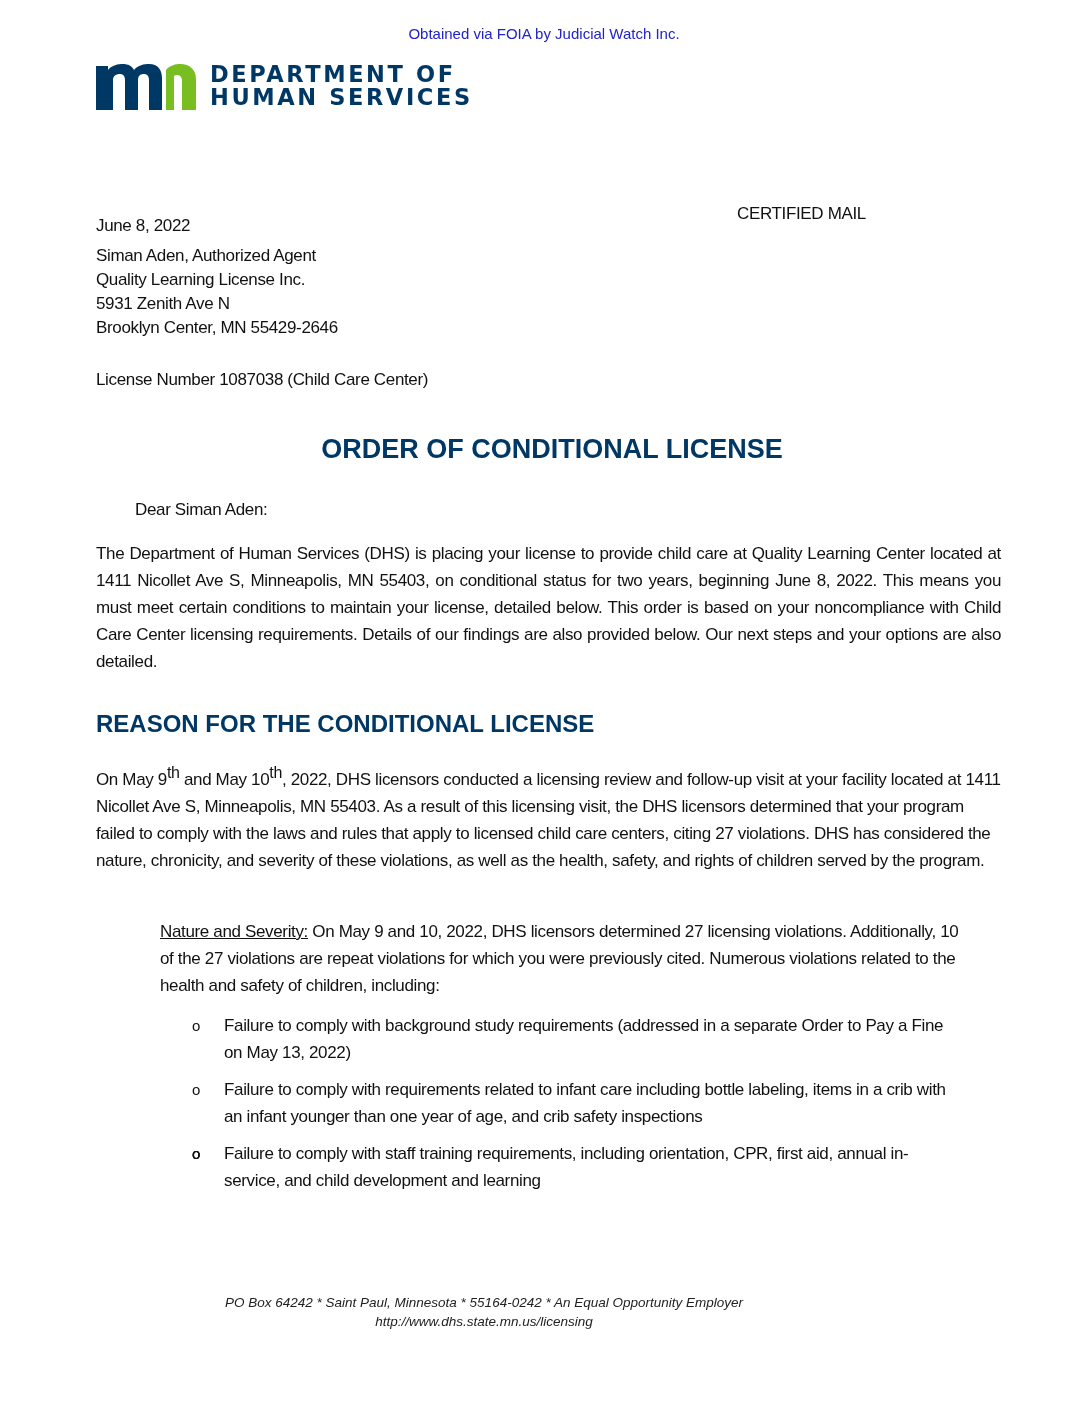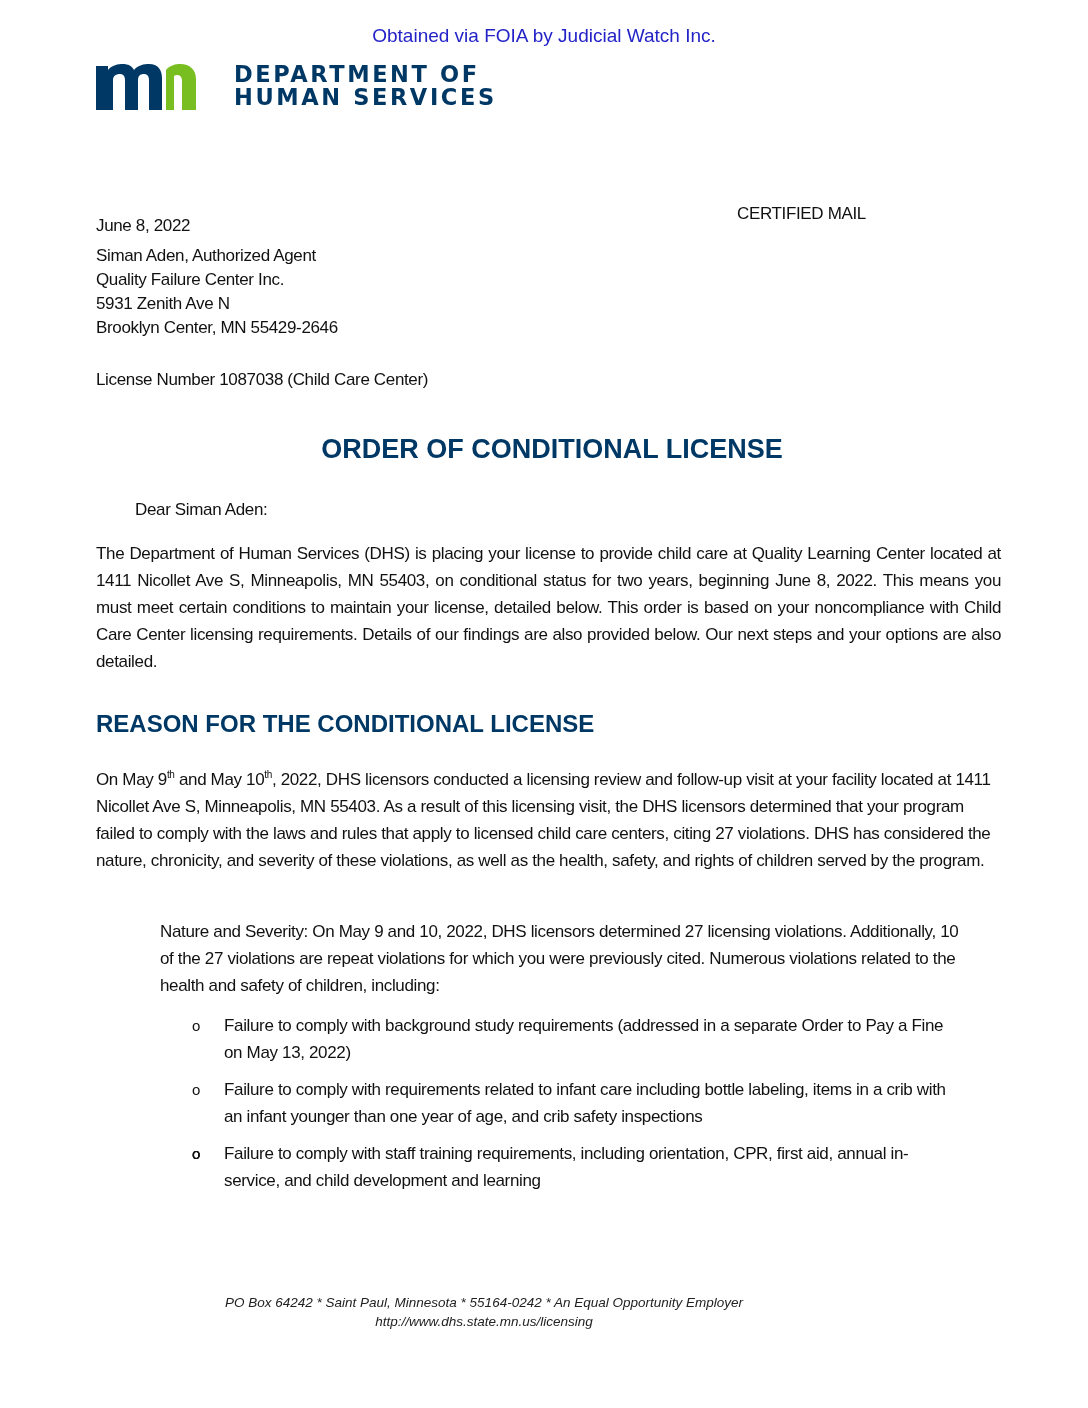--- a/index.html
+++ b/index.html
@@ -1,38 +1,38 @@
 <!DOCTYPE html>
 <html><head>
   <meta charset="utf-8">
   <style>
     html, body { margin: 0; padding: 0; background: #ffffff; }
     body { width: 1088px; height: 1408px; position: relative; overflow: hidden;
            font-family: "Liberation Sans Narrow", "Liberation Sans", sans-serif; color: #111; }
     .abs { position: absolute; }
     .foia { top: 25px; left: 0; width: 1088px; text-align: center; color: #2323c8;
-            font-family: "Liberation Sans", sans-serif; font-size: 19px; }
-    .logo { top: 62px; left: 96px; display: flex; align-items: center; gap: 24px; }
+            font-family: "Liberation Sans", sans-serif; font-size: 15px; }
+    .logo { top: 62px; left: 96px; display: flex; align-items: center; }
     .logo svg { display: block; }
     .logo-text { margin-left: 14px; color: #003865; font-family: "DejaVu Sans", sans-serif;
                  font-weight: bold; font-size: 22.5px; letter-spacing: 2.6px; line-height: 23px; }
     .body-text { font-size: 17px; line-height: 27px; letter-spacing: -0.35px; }
     .date { top: 200px; left: 96px; margin-top: 12px; }
     .certified { top: 200px; left: 737px; font-weight: normal; }
     .address { top: 244px; left: 96px; line-height: 24px; }
     .license { top: 366px; left: 96px; }
     .title { top: 434px; left: 0; width: 1088px; text-align: center; color: #003865;
              font-weight: bold; font-size: 27px; letter-spacing: 0px; padding-left: 8px; }
     .salutation { top: 496px; left: 96px; margin-left: 39px; }
     .para1 { top: 540px; left: 96px; width: 905px; text-align: justify; }
     .section-h { top: 710px; left: 96px; color: #003865; font-weight: bold; font-size: 24px; }
     .para2 { top: 766px; left: 96px; width: 905px; }
-    .para2 sup { font-size: 10px; vertical-align: 7px; line-height: 0; }
+    .para2 sup { font-size: 16px; vertical-align: 7px; line-height: 0; }
     .para3 { top: 918px; left: 160px; width: 800px; }
-    .underline { }
+    .underline { text-decoration: underline; }
     .bullets { top: 1012px; left: 160px; width: 800px; margin: 0; padding: 0; list-style: none; }
     .bullets li { position: relative; padding-left: 64px; margin-bottom: 10px; }
     .bullets .bullet-mark { position: absolute; left: 32px; top: 0; font-size: 15px; }
     .footer { top: 1293px; left: 0; width: 968px; text-align: center; font-style: italic;
               font-family: "Liberation Sans", sans-serif; font-size: 13.5px; line-height: 19px; color: #222; }
   </style>
 </head>
 <body>
 
 <div class="abs foia">Obtained via FOIA by Judicial Watch Inc.</div>
@@ -48,21 +48,21 @@
     <div>DEPARTMENT OF</div>
     <div>HUMAN SERVICES</div>
   </div>
 </div>
 
 <div class="abs body-text date">June 8, 2022</div>
 <div class="abs body-text certified">CERTIFIED MAIL</div>
 
 <div class="abs body-text address">
   <div>Siman Aden, Authorized Agent</div>
-  <div>Quality Failure Center Inc.</div>
+  <div>Quality Learning License Inc.</div>
   <div>5931 Zenith Ave N</div>
   <div>Brooklyn Center, MN 55429-2646</div>
 </div>
 
 <div class="abs body-text license">License Number 1087038 (Child Care Center)</div>
 
 <div class="abs title">ORDER OF CONDITIONAL LICENSE</div>
 
 <div class="abs body-text salutation">Dear Siman Aden:</div>
 

